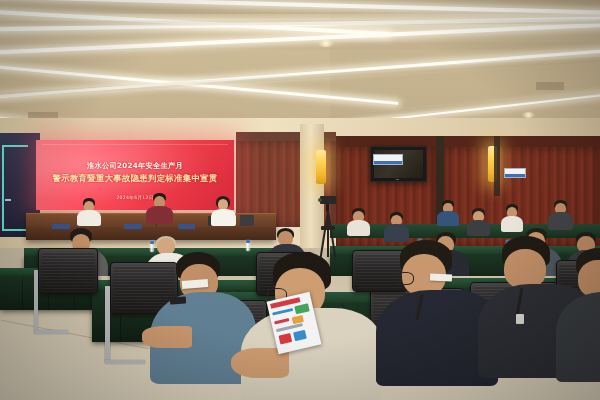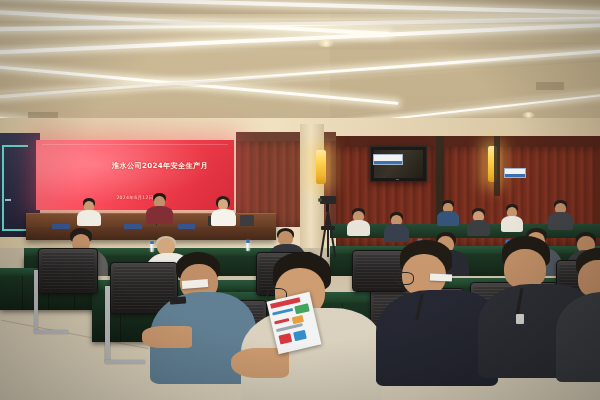--- a/index.html
+++ b/index.html
@@ -47,21 +47,21 @@
 
   
   #screen{left:36px;top:140px;width:198px;height:70px;
     background:linear-gradient(125deg,#ff6f7e 0%,#ff4f63 32%,#ef3446 62%,#d42236 100%);
     box-shadow:0 0 22px 7px rgba(255,70,90,.38);overflow:hidden;}
   #screen:after{content:"";position:absolute;inset:0;
     background:radial-gradient(ellipse at 30% 35%,rgba(255,255,255,.22),rgba(255,255,255,0) 60%);}
   .scr-line{position:absolute;left:0;width:100%;text-align:center;color:#fffbe8;
     font-weight:bold;white-space:nowrap;letter-spacing:.3px;
     text-shadow:0 0 2px rgba(180,0,20,.8);z-index:3;}
-  #scr-title1{top:21px;font-size:7.2px;margin-left:25px;}
+  #scr-title1{top:21px;font-size:7.2px;}
   #scr-title2{top:33px;font-size:8.4px;color:#ffe9a8;}
   #scr-date{top:55px;font-size:4.6px;color:#ffd9d0;font-weight:normal;}
 
   
   #navy{left:0;top:133px;width:40px;height:104px;
     background:linear-gradient(160deg,#2b3252 0%,#1f2441 60%,#171a30 100%);}
   .cyan{position:absolute;background:#5fe6d8;}
 
   
   #headtable{left:26px;top:213px;width:250px;height:26px;
@@ -195,20 +195,21 @@
 
   <div class="abs" id="navy">
     <div class="cyan" style="left:2px;top:12px;width:26px;height:1.5px;"></div>
     <div class="cyan" style="left:2px;top:96px;width:32px;height:1.5px;"></div>
     <div class="cyan" style="left:2px;top:12px;width:1.5px;height:86px;"></div>
     <div class="abs" style="left:5px;top:66px;width:6px;height:2px;background:#9fd8ef;"></div>
   </div>
 
   <div class="abs" id="screen">
     <div class="scr-line" id="scr-title1">淮水公司2024年安全生产月</div>
+    <div class="scr-line" id="scr-title2">警示教育暨重大事故隐患判定标准集中宣贯</div>
     <div class="scr-line" id="scr-date">2024年6月12日</div>
     <div class="abs" style="left:6px;top:4px;width:186px;height:1px;background:rgba(255,255,255,.2);"></div>
   </div>
 
   <div class="abs" id="headtable">
     <div class="ht-skirt"></div>
     <div class="nameplate" style="left:26px;top:10px;width:18px;"></div>
     <div class="nameplate" style="left:98px;top:10px;width:18px;"></div>
     <div class="nameplate" style="left:152px;top:10px;width:17px;"></div>
     <div class="mic" style="left:60px;top:4px;height:8px;"></div>

